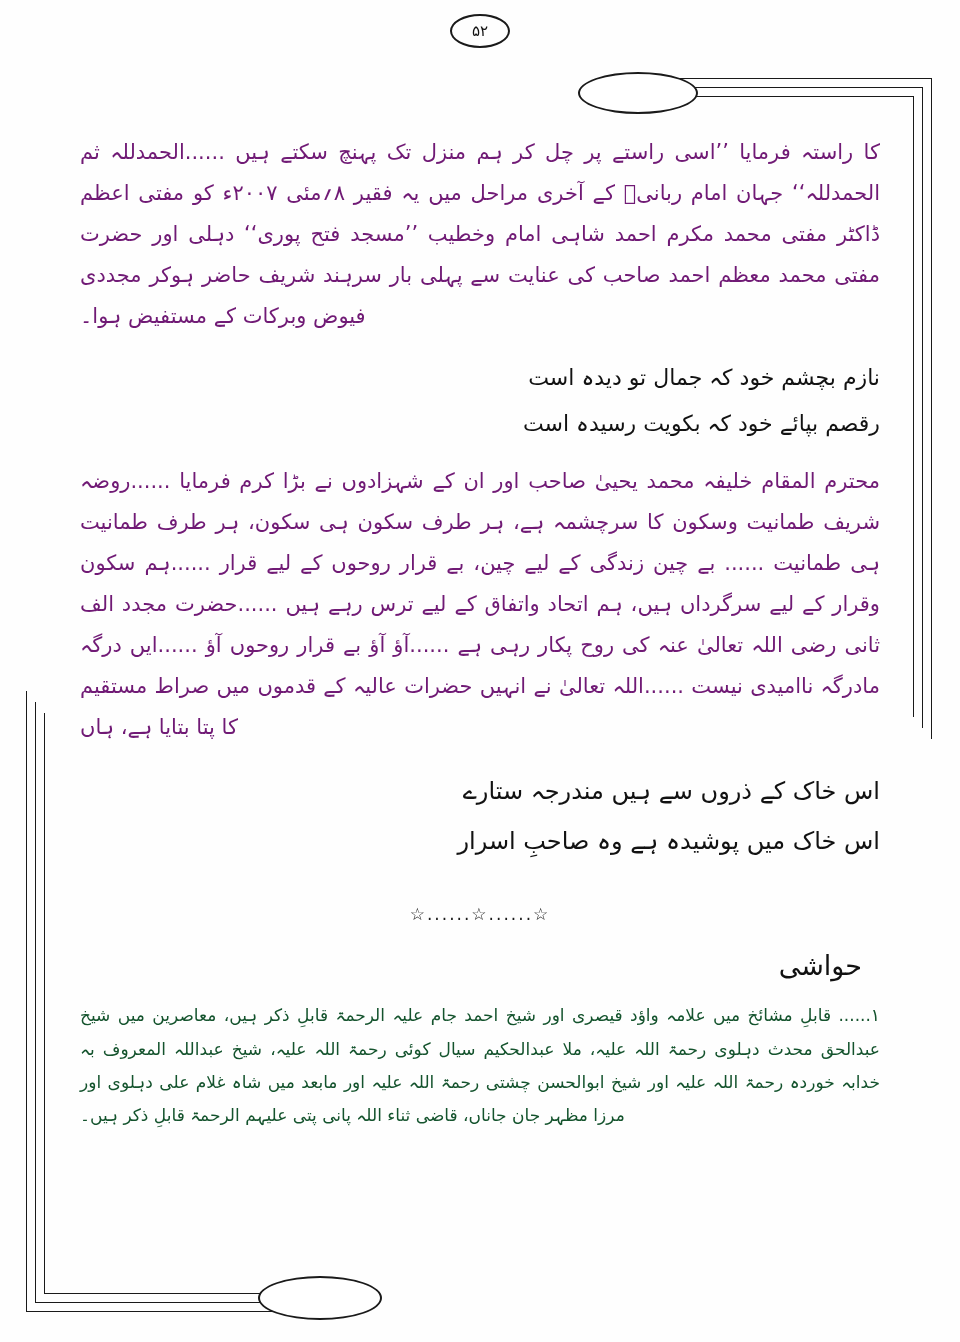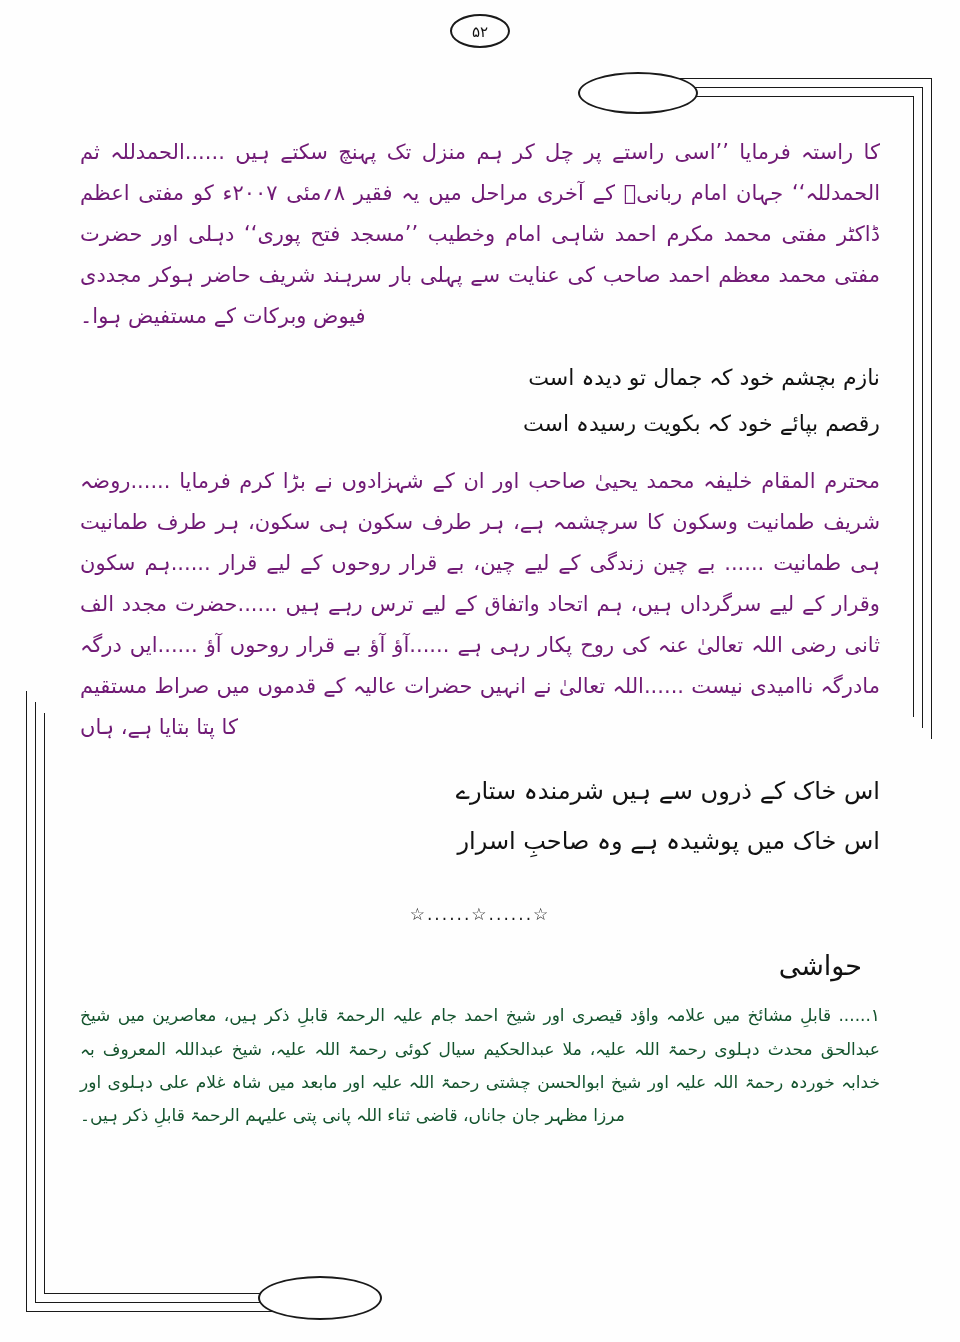--- a/index.html
+++ b/index.html
@@ -31,21 +31,21 @@
     width: 56px;
     height: 30px;
     border: 2px solid #1a1a1a;
     border-radius: 50%;
     display: flex;
     align-items: center;
     justify-content: center;
     font-size: 15px;
     line-height: 1;
     color: #111;
-    font-family: Liberation Sans, sans-serif;
+    font-family: Liberation Serif, serif;
     letter-spacing: 1px;
   }
 
   
   .frame-top-right {
     position: absolute;
     top: 78px;
     right: 28px;
     width: 330px;
     height: 680px;
@@ -201,21 +201,21 @@
     <p class="para">کا راستہ فرمایا ’’اسی راستے پر چل کر ہم منزل تک پہنچ سکتے ہیں ......الحمدللہ ثم الحمدللہ‘‘ جہان امام ربانیؒ کے آخری مراحل میں یہ فقیر ۸؍مئی ۲۰۰۷ء کو مفتی اعظم ڈاکٹر مفتی محمد مکرم احمد شاہی امام وخطیب ’’مسجد فتح پوری‘‘ دہلی اور حضرت مفتی محمد معظم احمد صاحب کی عنایت سے پہلی بار سرہند شریف حاضر ہوکر مجددی فیوض وبرکات کے مستفیض ہوا۔</p>
 
     <div class="verse persian">
       <div class="line">نازم بچشم خود کہ جمال تو دیدہ است</div>
       <div class="line">رقصم بپائے خود کہ بکویت رسیدہ است</div>
     </div>
 
     <p class="para para2">محترم المقام خلیفہ محمد یحییٰ صاحب اور ان کے شہزادوں نے بڑا کرم فرمایا ......روضہ شریف طمانیت وسکون کا سرچشمہ ہے، ہر طرف سکون ہی سکون، ہر طرف طمانیت ہی طمانیت ...... بے چین زندگی کے لیے چین، بے قرار روحوں کے لیے قرار ......ہم سکون وقرار کے لیے سرگرداں ہیں، ہم اتحاد واتفاق کے لیے ترس رہے ہیں ......حضرت مجدد الف ثانی رضی اللہ تعالیٰ عنہ کی روح پکار رہی ہے ......آؤ آؤ بے قرار روحوں آؤ ......ایں درگہ مادرگہ ناامیدی نیست ......اللہ تعالیٰ نے انہیں حضرات عالیہ کے قدموں میں صراط مستقیم کا پتا بتایا ہے، ہاں</p>
 
     <div class="verse urdu">
-      <div class="line">اس خاک کے ذروں سے ہیں شرمندہ ستارے</div>
+      <div class="line">اس خاک کے ذروں سے ہیں مندرجہ ستارے</div>
       <div class="line">اس خاک میں پوشیدہ ہے وہ صاحبِ اسرار</div>
     </div>
 
     <div class="divider">☆......☆......☆</div>
 
     <div class="notes-heading">حواشی</div>
 
     <p class="note">۱...... قابلِ مشائخ میں علامہ واؤد قیصری اور شیخ احمد جام علیہ الرحمۃ قابلِ ذکر ہیں، معاصرین میں شیخ عبدالحق محدث دہلوی رحمۃ اللہ علیہ، ملا عبدالحکیم سیال کوئی رحمۃ اللہ علیہ، شیخ عبداللہ المعروف بہ خدابہ خوردہ رحمۃ اللہ علیہ اور شیخ ابوالحسن چشتی رحمۃ اللہ علیہ اور مابعد میں شاہ غلام علی دہلوی اور مرزا مظہر جان جاناں، قاضی ثناء اللہ پانی پتی علیہم الرحمۃ قابلِ ذکر ہیں۔</p>
 
   </div>

